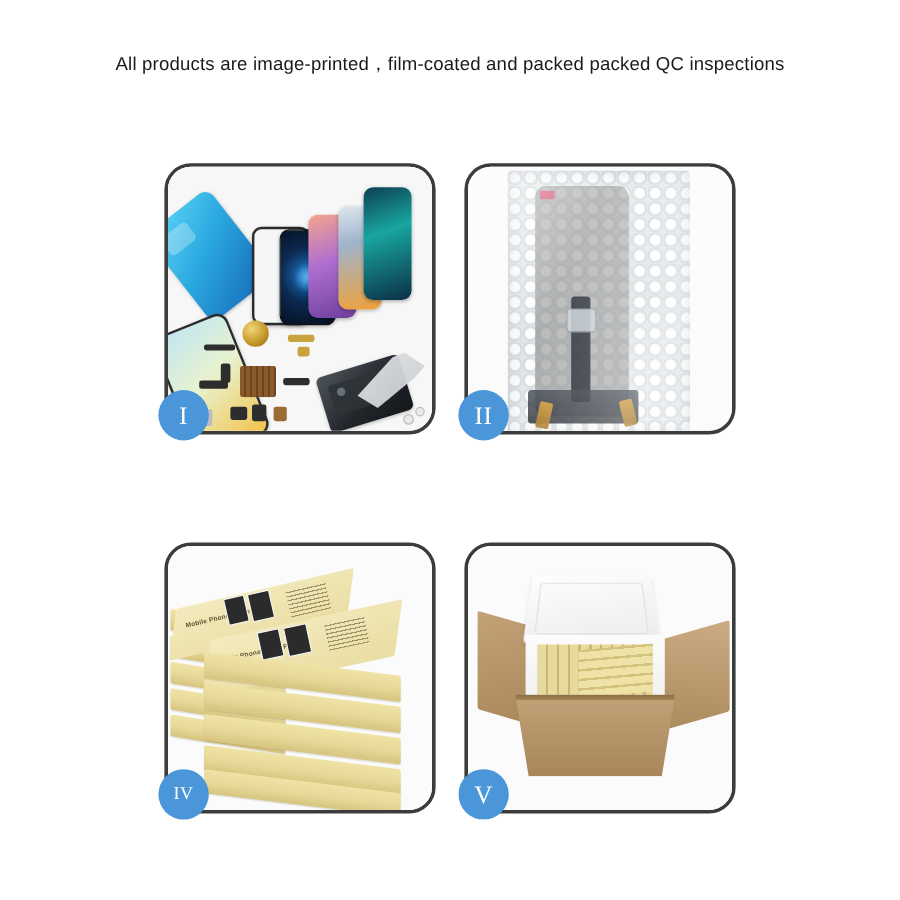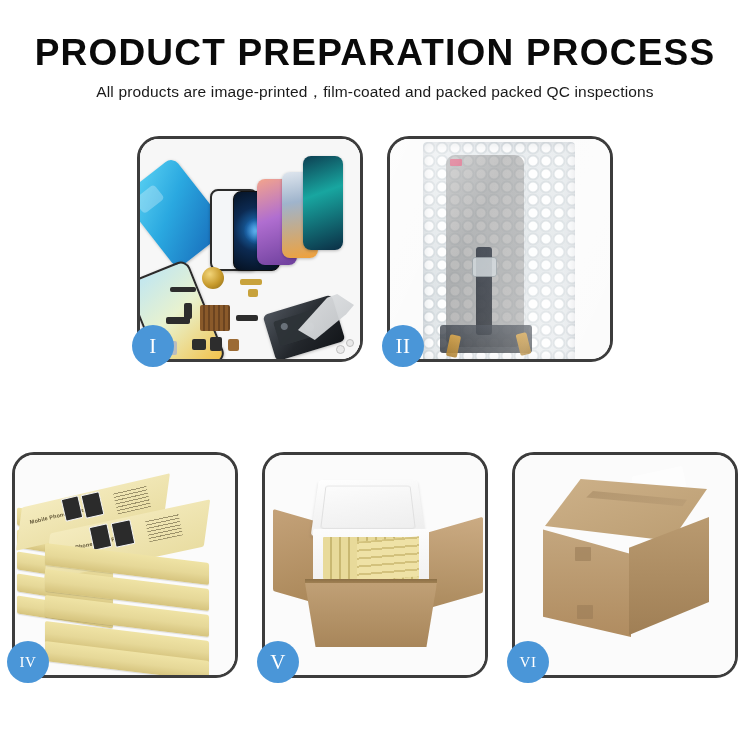--- a/index.html
+++ b/index.html
@@ -378,21 +378,20 @@
   .p6-tape {
     position:absolute; left:118px; top:16px; width:52px; height:22px;
     background: rgba(255,255,255,.55);
     transform: rotate(-12deg); border-radius:2px;
   }
 </style>
 </head>
 <body>
 
 <div class="header">
-  <div class="page-title">PRODUCT PREPARATION PROCESS</div>
   <div class="page-subtitle">All products are image-printed，film-coated and packed packed QC inspections</div>
 </div>
 
 <div class="grid">
 
   <div class="grid-row">
 
     <div class="panel">
       <div class="panel-clip">
         <div class="p1-bg"></div>
@@ -482,27 +481,15 @@
         <div class="p5-foamlid"></div>
         <div class="p5-foambody"></div>
         <div class="p5-contents"></div>
         <div class="p5-contents2"></div>
         <div class="p5-rim"></div>
         <div class="p5-front"></div>
       </div>
       <div class="badge">V</div>
     </div>
 
-    <div class="panel">
-      <div class="panel-clip">
-        <div class="p6-tape"></div>
-        <div class="p6-top"></div>
-        <div class="p6-seam"></div>
-        <div class="p6-left"></div>
-        <div class="p6-right"></div>
-        <div class="p6-tab1"></div>
-        <div class="p6-tab2"></div>
-      </div>
-      <div class="badge wide">VI</div>
-    </div>
 
   </div>
 </div>
 
 </body></html>

